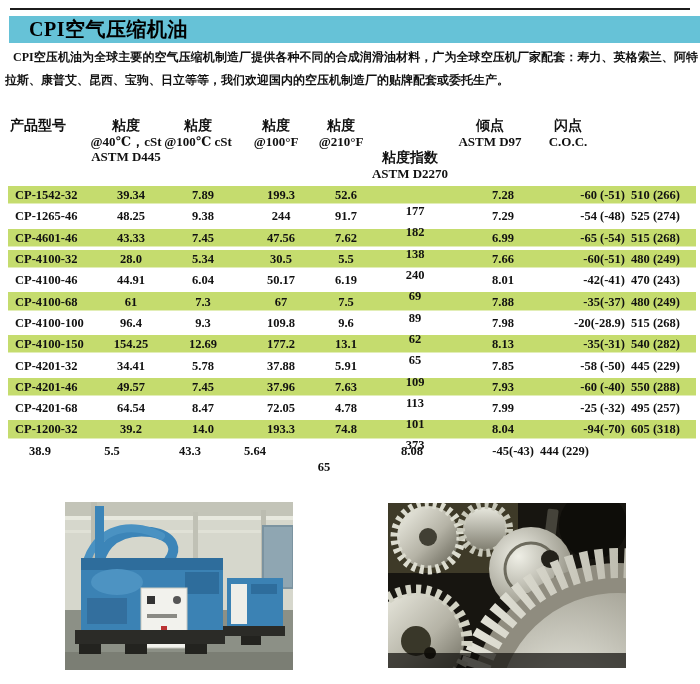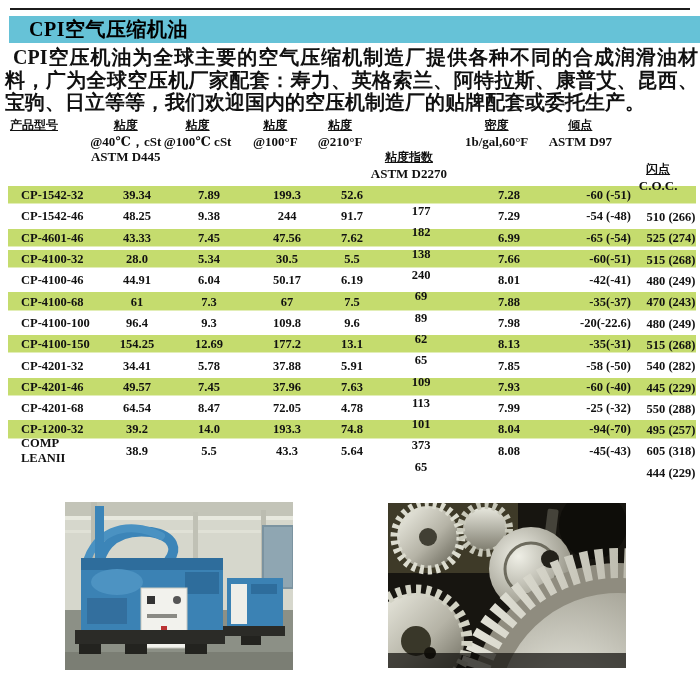--- a/index.html
+++ b/index.html
@@ -9,41 +9,41 @@
   }
   .top-rule{position:absolute;left:10px;top:8px;width:680px;height:2px;background:#1c1c1c;}
   .title-bar{
     position:absolute;left:9px;top:16px;width:687px;height:27px;
     background:var(--accent,#66c2d7);
     font-size:20px;font-weight:bold;color:#000;
     line-height:27px;padding-left:20px;letter-spacing:0.5px;
   }
   .intro{
     position:absolute;left:5px;top:46px;width:693px;margin:0;
-    font-size:20px;font-weight:bold;line-height:22.5px;text-align:justify;
+    font-size:12px;font-weight:bold;line-height:22.5px;text-align:justify;
     text-indent:8px;
   }
   .spec-table{position:absolute;left:8px;top:117px;width:688px;}
   .thead{display:flex;height:68px;font-weight:bold;}
   .hcol{display:flex;flex-direction:column;align-items:center;white-space:nowrap;overflow:visible;}
-  .hcol .hl1{font-size:12px;line-height:17px;text-decoration:underline;}
+  .hcol .hl1{font-size:14px;line-height:17px;}
   .hcol .hl2,.hcol .hl3{font-size:13px;line-height:15px;}
   .hcol.c0{align-items:flex-start;padding-left:2px;}
   .trow{display:flex;align-items:center;height:21.3px;font-weight:bold;font-size:12.5px;}
   .trow.hl{background:var(--hl,#c5dc6e);box-shadow:inset 0 -2.5px 0 #ffffff, inset 0 1px 0 #ffffff;}
   .cell{flex:none;text-align:center;}
-  .c0{width:84px;text-align:left;padding-left:13px;}
+  .c0{width:84px;text-align:left;padding-left:7px;}
   .c1{width:64px;}
   .c2{width:80px;}
   .c3{width:76px;}
   .c4{width:54px;}
   .c5{width:84px;margin-top:32px;}
   .c6{width:92px;}
   .c7{width:82px;text-align:right;padding-right:6px;box-sizing:border-box;}
-  .c8{width:72px;text-align:center;padding-right:4px;box-sizing:border-box;margin-top:44px;}
+  .c8{width:72px;text-align:left;padding-right:4px;box-sizing:border-box;}
   .photo{position:absolute;display:block;}
   .photo-left{left:65px;top:502px;}
   .photo-right{left:388px;top:503px;}
 </style>
 </head>
 <body style="--accent: #66c2d7; --hl: #c5dc6e;">
 
 <div class="top-rule"></div>
 
 <div class="title-bar">CPI空气压缩机油</div>
@@ -68,24 +68,20 @@
         <div class="hl1">粘度</div>
         <div class="hl2">@100°F</div>
       </div>
       <div class="hcol c4">
         <div class="hl1">粘度</div>
         <div class="hl2">@210°F</div>
       </div>
       <div class="hcol c5">
         <div class="hl1">粘度指数</div>
         <div class="hl2">ASTM D2270</div>
-      </div>
-      <div class="hcol c6">
-        <div class="hl1">密度</div>
-        <div class="hl2">1b/gal,60°F</div>
       </div>
       <div class="hcol c7">
         <div class="hl1">倾点</div>
         <div class="hl2">ASTM D97</div>
       </div>
       <div class="hcol c8">
         <div class="hl1">闪点</div>
         <div class="hl2">C.O.C.</div>
       </div>
     </div>
@@ -95,21 +91,21 @@
         <div class="cell c1">39.34</div>
         <div class="cell c2">7.89</div>
         <div class="cell c3">199.3</div>
         <div class="cell c4">52.6</div>
         <div class="cell c5">177</div>
         <div class="cell c6">7.28</div>
         <div class="cell c7">-60 (-51)</div>
         <div class="cell c8">510 (266)</div>
       </div>
       <div class="trow">
-        <div class="cell c0">CP-1542-46</div>
+        <div class="cell c0">CP-1265-46</div>
         <div class="cell c1">48.25</div>
         <div class="cell c2">9.38</div>
         <div class="cell c3">244</div>
         <div class="cell c4">91.7</div>
         <div class="cell c5">182</div>
         <div class="cell c6">7.29</div>
         <div class="cell c7">-54 (-48)</div>
         <div class="cell c8">525 (274)</div>
       </div>
       <div class="trow hl">
@@ -157,21 +153,21 @@
         <div class="cell c8">480 (249)</div>
       </div>
       <div class="trow">
         <div class="cell c0">CP-4100-100</div>
         <div class="cell c1">96.4</div>
         <div class="cell c2">9.3</div>
         <div class="cell c3">109.8</div>
         <div class="cell c4">9.6</div>
         <div class="cell c5">62</div>
         <div class="cell c6">7.98</div>
-        <div class="cell c7">-20(-22.6)</div>
+        <div class="cell c7">-20(-28.9)</div>
         <div class="cell c8">515 (268)</div>
       </div>
       <div class="trow hl">
         <div class="cell c0">CP-4100-150</div>
         <div class="cell c1">154.25</div>
         <div class="cell c2">12.69</div>
         <div class="cell c3">177.2</div>
         <div class="cell c4">13.1</div>
         <div class="cell c5">65</div>
         <div class="cell c6">8.13</div>
@@ -216,21 +212,20 @@
         <div class="cell c1">39.2</div>
         <div class="cell c2">14.0</div>
         <div class="cell c3">193.3</div>
         <div class="cell c4">74.8</div>
         <div class="cell c5">373</div>
         <div class="cell c6">8.04</div>
         <div class="cell c7">-94(-70)</div>
         <div class="cell c8">605 (318)</div>
       </div>
       <div class="trow">
-        <div class="cell c0">COMP LEANII</div>
         <div class="cell c1">38.9</div>
         <div class="cell c2">5.5</div>
         <div class="cell c3">43.3</div>
         <div class="cell c4">5.64</div>
         <div class="cell c5">65</div>
         <div class="cell c6">8.08</div>
         <div class="cell c7">-45(-43)</div>
         <div class="cell c8">444 (229)</div>
       </div>
     </div>

